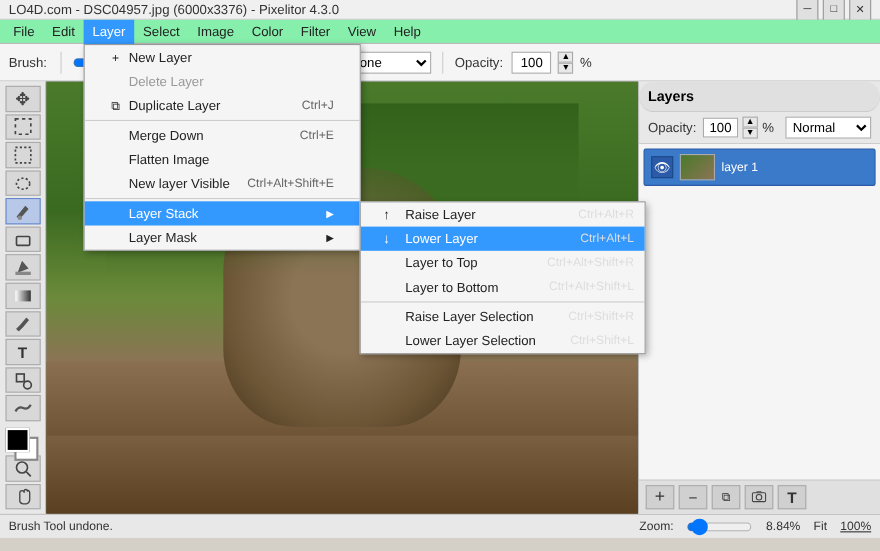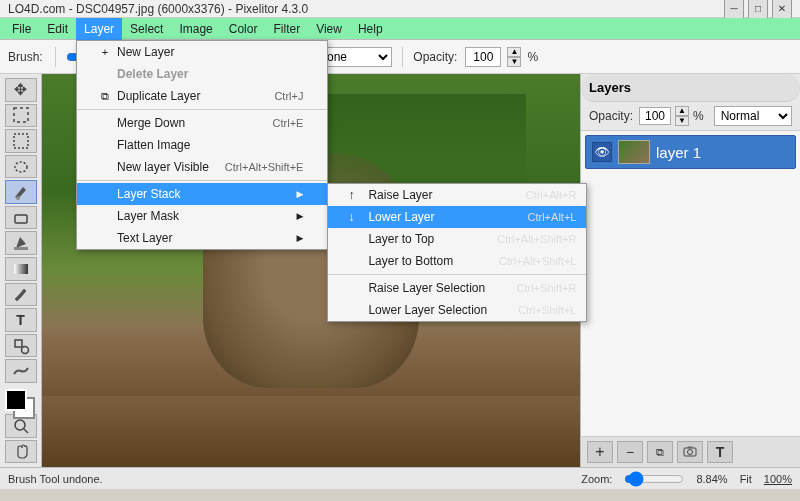--- a/index.html
+++ b/index.html
@@ -195,21 +195,21 @@
       display: flex; align-items: center; justify-content: center;
       font-size: 12px;
       color: white;
       cursor: pointer;
     }
     .layer-thumb {
       width: 32px; height: 24px;
       background: linear-gradient(135deg, #4a7a2a, #8B7355);
       border: 1px solid #aaa;
     }
-    .layer-name { color: white; font-size: 15px; flex: 1; }
+    .layer-name { color: white; font-size: 11px; flex: 1; }
     .layers-bottom {
       display: flex;
       align-items: center;
       gap: 4px;
       padding: 4px 6px;
       border-top: 1px solid #ccc;
       background: #e0e0e0;
     }
     .layer-action-btn {
       width: 26px; height: 22px;
@@ -251,21 +251,21 @@
       cursor: pointer;
       display: flex;
       align-items: center;
       justify-content: space-between;
       white-space: nowrap;
       font-size: 12px;
       color: #222;
       position: relative;
     }
     .dropdown-item.highlighted { background: #3399ff; color: white; }
-    .dropdown-item.disabled { color: #999; cursor: default; font-weight: bold; }
+    .dropdown-item.disabled { color: #999; cursor: default; }
     .dropdown-item.has-sub::after { content: '▶'; font-size: 9px; margin-left: 8px; }
     .dropdown-shortcut { color: #666; font-size: 11px; margin-left: 16px; }
     .dropdown-item.highlighted .dropdown-shortcut { color: #ddd; }
     .dropdown-separator { height: 1px; background: #ccc; margin: 2px 0; }
     .dropdown-icon { width: 16px; display: inline-flex; align-items: center; justify-content: center; margin-right: 4px; font-size: 11px; }
 
     
     .submenu {
       position: absolute;
       top: 0;
@@ -361,23 +361,20 @@
           <div class="submenu-item">
             <span><span style="display:inline-block;width:16px;margin-right:4px;"></span><span>Lower Layer Selection</span></span>
             <span class="dropdown-shortcut">Ctrl+Shift+L</span>
           </div>
         </div>
       </div>
 
       <div class="dropdown-item has-sub">
         <span><span class="dropdown-icon"></span><span>Layer Mask</span></span>
       </div>
-      <div class="dropdown-item has-sub">
-        <span><span class="dropdown-icon"></span><span>Text Layer</span></span>
-      </div>
     </div>
   </div>
   <div class="menu-item">Select</div>
   <div class="menu-item">Image</div>
   <div class="menu-item">Color</div>
   <div class="menu-item">Filter</div>
   <div class="menu-item">View</div>
   <div class="menu-item">Help</div>
 </div>
 

